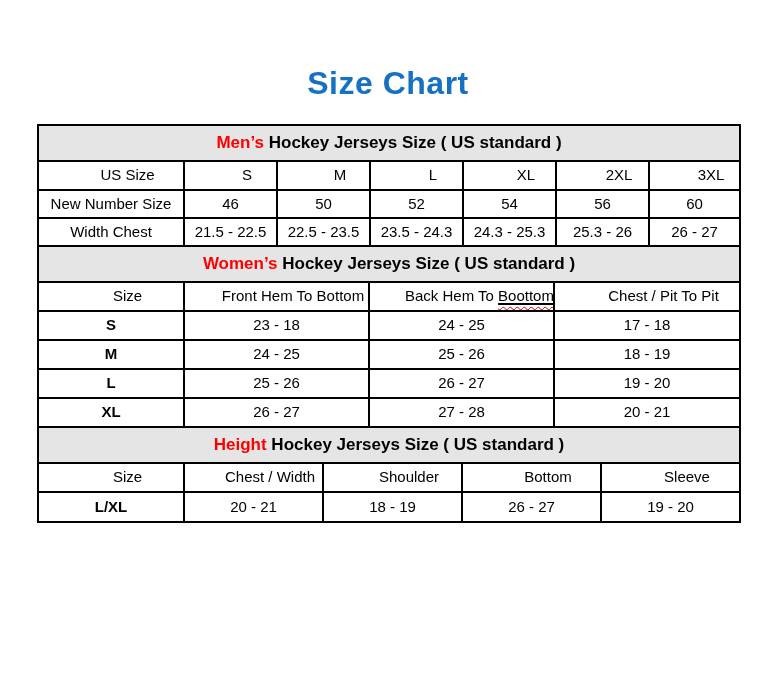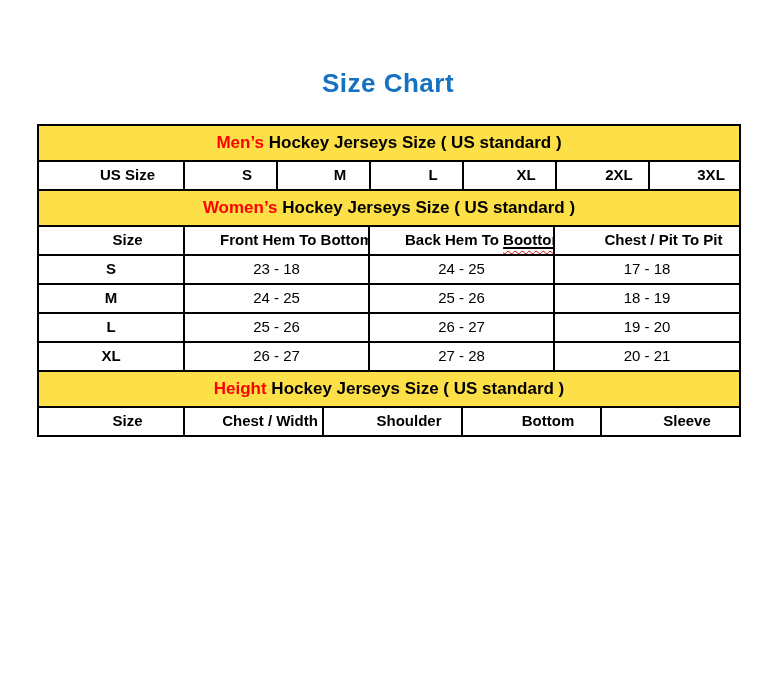--- a/index.html
+++ b/index.html
@@ -13,21 +13,21 @@
     position: relative;
     width: 776px;
     height: 692px;
     background: #ffffff;
     overflow: hidden;
   }
   .title {
     margin: 0;
     padding-top: 66px;
     text-align: center;
-    font-size: 26px;
+    font-size: 32px;
     line-height: 34px;
     font-weight: bold;
     color: #1571C1;
     letter-spacing: 0.5px;
   }
   .tables {
     margin: 24px auto 0 37px;
     width: 702px;
   }
   table.size-table {
@@ -42,28 +42,28 @@
     border: 2px solid #000000;
     text-align: center;
     vertical-align: middle;
     padding: 0 2px;
     font-size: 15px;
     line-height: 1.1;
     overflow: hidden;
     white-space: nowrap;
   }
   .band-row td {
-    background: #fde047;
+    background: #e5e5e5;
     font-weight: bold;
     font-size: 17px;
     height: 34px;
   }
   .accent { color: #FF0000; }
   .head-row th {
-    font-weight: bold;
+    font-weight: normal;
     height: 27px;
     padding-left: 35px;
   }
   .data-row td { height: 26px; }
   .data-row.tall td { height: 27px; }
   .data-row.taller td { height: 28px; }
   .label-bold { font-weight: bold; }
   
   .typo-wrap {
     text-decoration: underline wavy #D00000;
@@ -100,20 +100,38 @@
         <td colspan="7"><span class="accent">Men’s</span><span> Hockey Jerseys Size ( US standard )</span></td>
       </tr>
       <tr class="head-row">
         <th>US Size</th>
         <th>S</th>
         <th>M</th>
         <th>L</th>
         <th>XL</th>
         <th>2XL</th>
         <th>3XL</th>
+      </tr>
+      <tr class="data-row">
+        <td>New Number Size</td>
+        <td>46</td>
+        <td>50</td>
+        <td>52</td>
+        <td>54</td>
+        <td>56</td>
+        <td>60</td>
+      </tr>
+      <tr class="data-row">
+        <td>Width Chest</td>
+        <td>21.5 - 22.5</td>
+        <td>22.5 - 23.5</td>
+        <td>23.5 - 24.3</td>
+        <td>24.3 - 25.3</td>
+        <td>25.3 - 26</td>
+        <td>26 - 27</td>
       </tr>
     </tbody>
       </table>
 
     <table class="size-table">
       <colgroup>
         <col style="width:146px">
           <col style="width:185px">
           <col style="width:185px">
           <col style="width:186px">
@@ -167,17 +185,24 @@
           <tr class="band-row">
         <td colspan="5"><span class="accent">Height</span><span> Hockey Jerseys Size ( US standard )</span></td>
       </tr>
       <tr class="head-row">
         <th>Size</th>
         <th>Chest / Width</th>
         <th>Shoulder</th>
         <th>Bottom</th>
         <th>Sleeve</th>
       </tr>
+      <tr class="data-row taller">
+        <td class="label-bold">L/XL</td>
+        <td>20 - 21</td>
+        <td>18 - 19</td>
+        <td>26 - 27</td>
+        <td>19 - 20</td>
+      </tr>
     </tbody>
       </table>
 
   </div>
 </div>
 
 </body></html>

